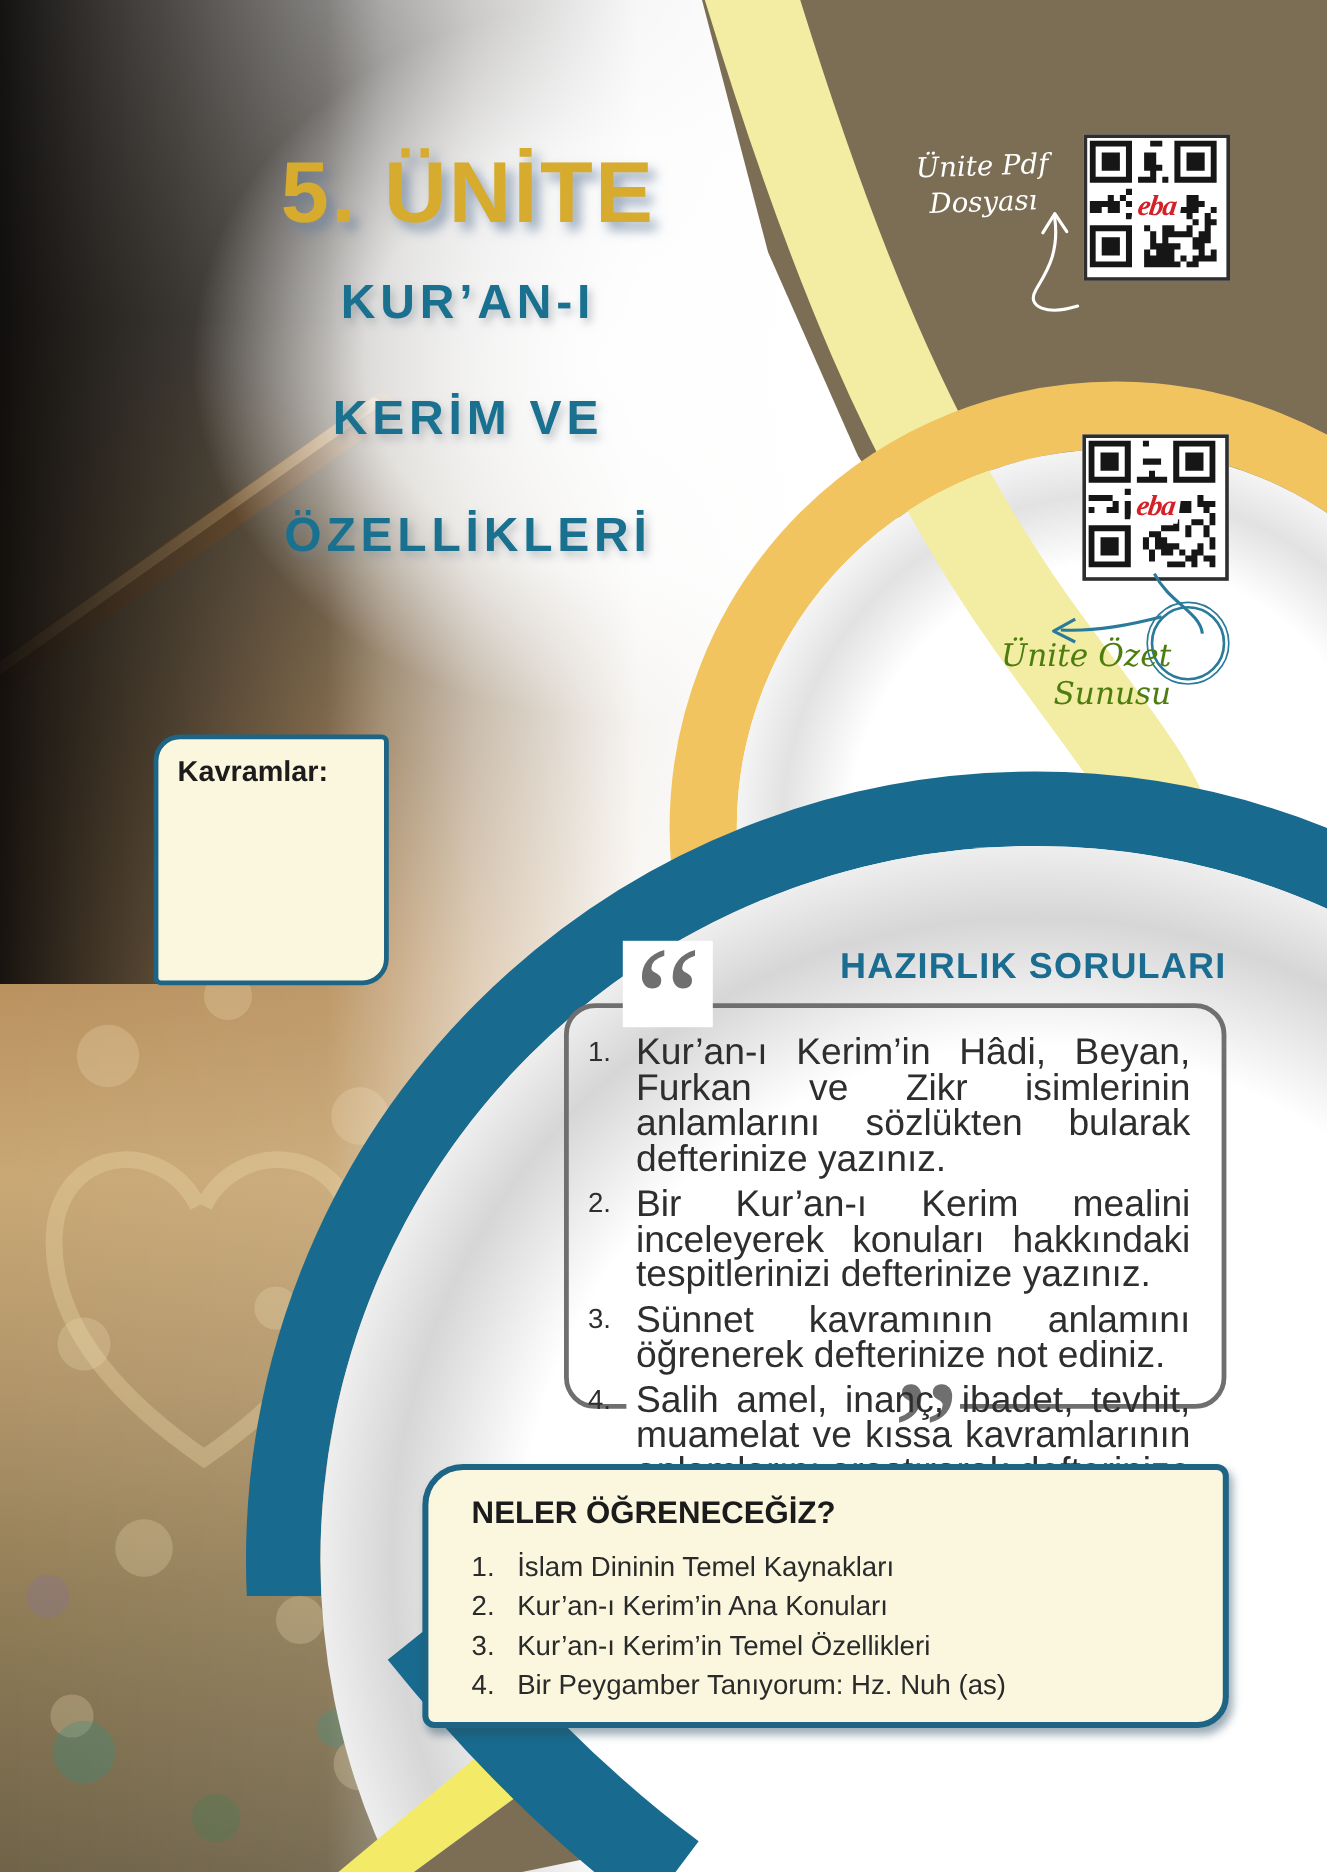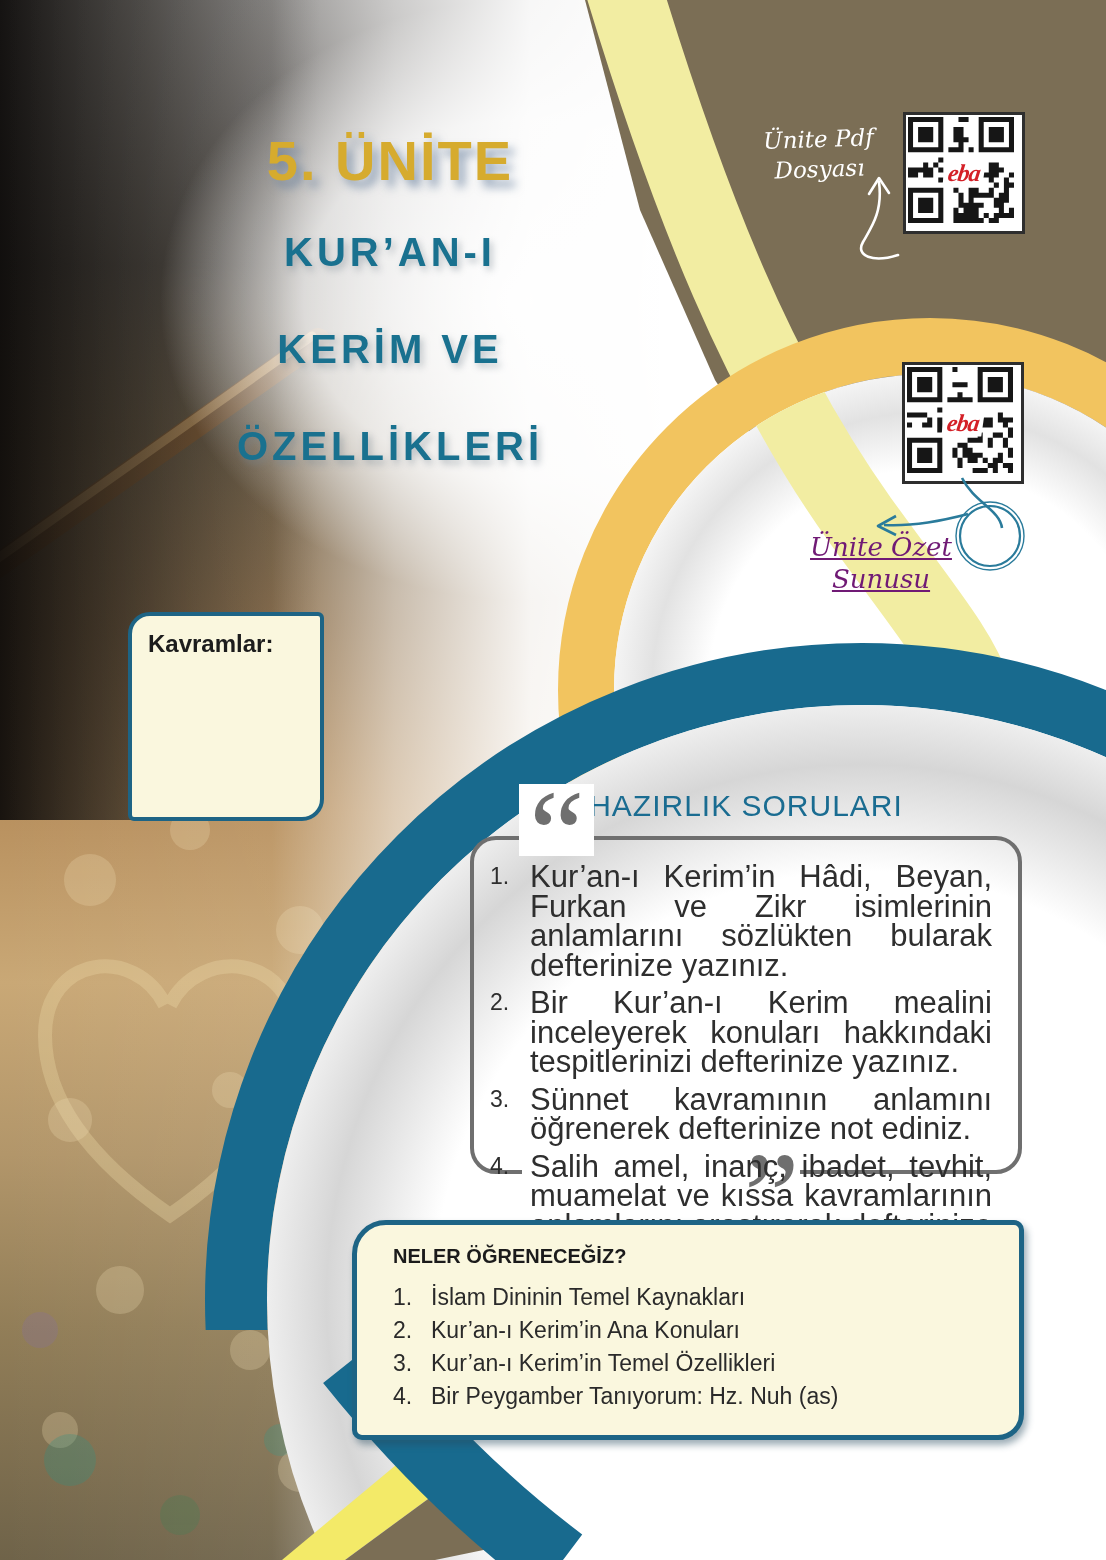--- a/index.html
+++ b/index.html
@@ -3,68 +3,68 @@
 <meta charset="utf-8">
 <style>
   html,body{margin:0;padding:0;background:#e8e8e8;}
   .page{position:relative;width:1106px;height:1560px;margin:0 auto;background:#ffffff;
         overflow:hidden;font-family:"Liberation Sans",sans-serif;}
   .deco{position:absolute;left:0;top:0;width:1106px;height:1560px;}
   .abs{position:absolute;}
 
   
   .title-block{left:140px;top:118px;width:500px;text-align:center;}
-  .unit-label{font-size:56px;font-weight:bold;letter-spacing:2px;color:var(--title_gold,#d6ab2e);
+  .unit-label{font-size:72px;font-weight:bold;letter-spacing:2px;color:var(--title_gold,#d6ab2e);
               line-height:86px;text-shadow:6px 7px 10px rgba(100,125,155,.65);}
   .t-line{font-size:40px;font-weight:bold;letter-spacing:4px;color:var(--teal_text,#19718f);
           line-height:97px;text-shadow:3px 4px 7px rgba(120,132,145,.45);}
 
   
   .qr{width:112px;height:112px;background:#fff;border:3px solid #2e2e2e;box-sizing:content-box;padding:2px;}
   .qr svg{display:block;}
   .qr .eba{position:absolute;left:50%;top:50%;transform:translate(-50%,-50%) skewX(-8deg);
            background:#fff;padding:0 4px;color:#d42027;font:italic bold 24px "Liberation Serif",serif;
            letter-spacing:-1px;}
   #qr1{left:903px;top:112px;}
   #qr2{left:902px;top:362px;}
 
   .handnote{font-family:"DejaVu Serif",serif;font-style:italic;}
   #qr1-label{left:748px;top:124px;width:142px;text-align:center;color:#ffffff;
              font-size:23px;line-height:30px;transform:rotate(-2deg);}
-  #qr2-label{left:786px;top:531px;width:190px;text-align:center;color:#701a75;
-             font-size:26px;line-height:32px;text-decoration:underline;}
+  #qr2-label{left:786px;top:531px;width:190px;text-align:right;color:#4d7c0f;
+             font-size:26px;line-height:32px;}
 
   
   #kavramlar{left:128px;top:612px;width:196px;height:209px;box-sizing:border-box;
              background:var(--cream,#faf7de);border:4px solid var(--teal_border,#1d6485);
              border-radius:22px 6px 22px 6px;padding:14px 16px;}
   .k-title{font-size:24px;font-weight:bold;color:#1c1c1c;margin-bottom:6px;}
   .k-item{font-size:23px;line-height:27px;color:#262626;}
 
   
-  #hz-heading{left:470px;top:789px;width:552px;text-align:center;font-size:30px;font-weight:normal;
+  #hz-heading{left:470px;top:789px;width:552px;text-align:right;font-size:30px;font-weight:bold;
               letter-spacing:1px;color:var(--heading_teal,#1a6c91);}
   #hz-box{left:470px;top:836px;width:552px;height:338px;box-sizing:border-box;
           border:4px solid #6f6f6f;border-radius:26px;background:transparent;}
   .quote-glyph{font-family:"Liberation Serif",serif;color:#6f6f6f;font-size:125px;line-height:100px;
                height:72px;overflow:hidden;display:block;}
   #open-quote{left:519px;top:784px;background:#ffffff;padding:0 10px;}
   #close-quote{left:736px;top:1146px;padding:0 8px;}
   #hz-gap-mask{left:522px;top:1165px;width:278px;height:14px;background:#ffffff;}
   #hz-list{left:470px;top:850px;width:552px;box-sizing:border-box;padding:12px 30px 0 20px;}
   .q-row{display:flex;margin-bottom:8px;}
   .q-row .num{flex:0 0 40px;font-size:23px;line-height:29.5px;color:#2e2e2e;}
   .q-row .txt{flex:1;font-size:31px;line-height:29.5px;color:#2e2e2e;text-align:justify;}
 
   
   #neler{left:352px;top:1220px;width:672px;height:220px;box-sizing:border-box;
          background:var(--cream,#faf7de);border:5px solid var(--teal_border,#1d6485);
          border-radius:34px 10px 26px 10px;padding:20px 30px 0 36px;
          box-shadow:3px 5px 7px rgba(40,75,95,.45);}
-  .n-title{font-size:20px;font-weight:bold;color:#1b1b1b;margin-bottom:16px;}
+  .n-title{font-size:26px;font-weight:bold;color:#1b1b1b;margin-bottom:16px;}
   .n-row{display:flex;margin-bottom:7px;}
   .n-row .num{flex:0 0 38px;font-size:23px;line-height:26px;color:#2a2a2a;}
   .n-row .txt{flex:1;font-size:23px;line-height:26px;color:#2a2a2a;}
 
   .arrow-svg{pointer-events:none;}
 </style>
 </head>
 <body>
 
 <div class="page">

